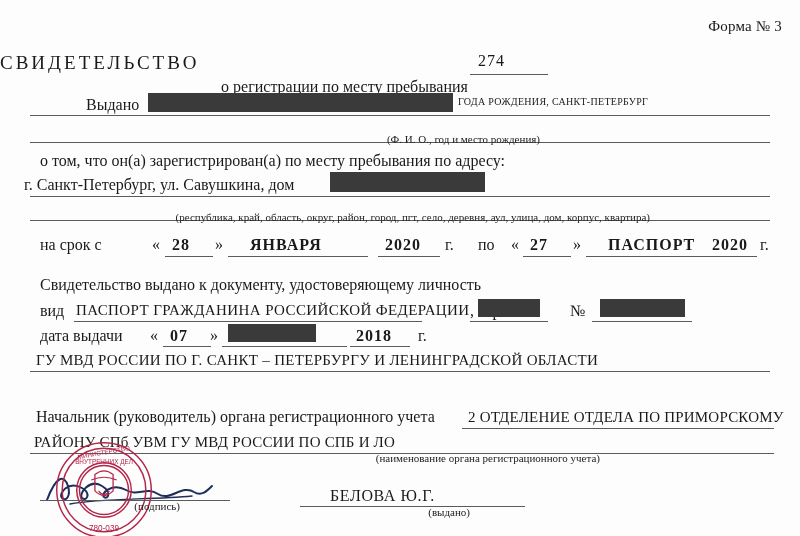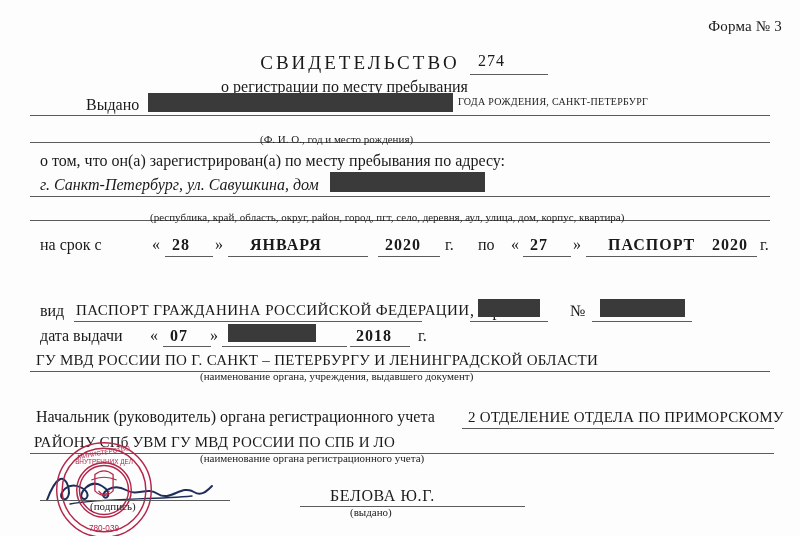--- a/index.html
+++ b/index.html
@@ -25,21 +25,21 @@
     top: 18px;
     right: 18px;
     font-size: 15px;
     letter-spacing: 0.2px;
   }
   .title {
     position: absolute;
     top: 52px;
     left: 0;
     width: 720px;
-    text-align: center;
+    text-align: left;
     font-size: 19px;
     letter-spacing: 3px;
     font-weight: normal;
   }
   .cert-number {
     position: absolute;
     top: 52px;
     left: 478px;
     font-size: 16px;
     letter-spacing: 1px;
@@ -67,33 +67,33 @@
     position: absolute;
     border-bottom: 1px solid #5b5b5b;
   }
   .redact {
     position: absolute;
     background: #3a3a3a;
   }
   .caption {
     position: absolute;
     font-size: 11px;
-    text-align: left;
+    text-align: right;
     color: #222;
   }
   
   #lbl-vydano { top: 96px; left: 86px; }
   #redact-fio { top: 93px; left: 148px; width: 305px; height: 19px; }
   #txt-birth { top: 96px; left: 458px; font-size: 10px; letter-spacing: 0.3px; }
   #line-1 { top: 115px; left: 30px; width: 740px; }
   #line-2 { top: 142px; left: 30px; width: 740px; }
   #cap-fio { top: 133px; left: 260px; width: 280px; }
   
   #lbl-otom { top: 152px; left: 40px; }
-  #lbl-addr { top: 176px; left: 40px; font-style: italic; }
+  #lbl-addr { top: 176px; left: 24px; }
   #redact-addr { top: 172px; left: 330px; width: 155px; height: 20px; }
   #line-3 { top: 196px; left: 30px; width: 740px; }
   #line-4 { top: 220px; left: 30px; width: 740px; }
   #cap-addr { top: 211px; left: 150px; width: 500px; }
   
   #lbl-srok { top: 236px; left: 40px; }
   #q1 { top: 236px; left: 152px; }
   #d-from { top: 236px; left: 172px; font-weight: bold; letter-spacing: 1px; }
   #q2 { top: 236px; left: 215px; }
   #m-from { top: 236px; left: 250px; font-weight: bold; letter-spacing: 1px; }
@@ -208,20 +208,21 @@
   <div class="row" id="m-to">ПАСПОРТ</div>
   <div class="row" id="y-to">2020</div>
   <div class="row" id="lbl-g2">г.</div>
   <div class="line" id="line-date-1"></div>
   <div class="line" id="line-date-2"></div>
   <div class="line" id="line-date-3"></div>
   <div class="line" id="line-date-4"></div>
   <div class="line" id="line-date-5"></div>
   <div class="line" id="line-date-6"></div>
 
+  <div class="row" id="lbl-doc">Свидетельство выдано к документу, удостоверяющему личность</div>
   <div class="row" id="lbl-vid">вид</div>
   <div class="row" id="txt-passport">ПАСПОРТ ГРАЖДАНИНА РОССИЙСКОЙ ФЕДЕРАЦИИ</div>
   <div class="row" id="lbl-seria">, серия</div>
   <div class="redact" id="redact-seria"></div>
   <div class="row" id="lbl-numero">№</div>
   <div class="redact" id="redact-num"></div>
   <div class="line" id="line-5"></div>
   <div class="line" id="line-5b"></div>
   <div class="line" id="line-5c"></div>
 
@@ -231,21 +232,20 @@
   <div class="row" id="q6">»</div>
   <div class="redact" id="redact-month"></div>
   <div class="row" id="dv-year">2018</div>
   <div class="row" id="lbl-g3">г.</div>
   <div class="line" id="line-6a"></div>
   <div class="line" id="line-6b"></div>
   <div class="line" id="line-6c"></div>
 
   <div class="row" id="txt-organ">ГУ  МВД  РОССИИ  ПО  Г. САНКТ – ПЕТЕРБУРГУ  И  ЛЕНИНГРАДСКОЙ ОБЛАСТИ</div>
   <div class="line" id="line-7"></div>
-  <div class="caption" id="cap-organ">(наименование органа, учреждения, выдавшего документ)</div>
 
   <div class="row" id="lbl-nach">Начальник (руководитель) органа регистрационного учета</div>
   <div class="row" id="txt-otdel">2 ОТДЕЛЕНИЕ ОТДЕЛА  ПО ПРИМОРСКОМУ</div>
   <div class="line" id="line-8"></div>
   <div class="row" id="txt-otdel2">РАЙОНУ СПб УВМ  ГУ  МВД РОССИИ  ПО СПБ  И  ЛО</div>
   <div class="line" id="line-9"></div>
   <div class="caption" id="cap-organ2">(наименование органа регистрационного учета)</div>
 
   <svg class="signature" viewBox="0 0 175 36">
     <path d="M5 30 C14 6, 22 4, 26 16 C29 26, 24 32, 20 28 C16 24, 26 10, 40 18 C50 24, 44 32, 40 28 C36 24, 48 8, 60 16 C70 22, 66 30, 62 27 C58 24, 70 12, 84 20 C96 27, 104 16, 116 24 C128 32, 140 14, 152 22 C160 27, 166 20, 170 16" fill="none" stroke="#1f2d5a" stroke-width="2" stroke-linecap="round"></path>

